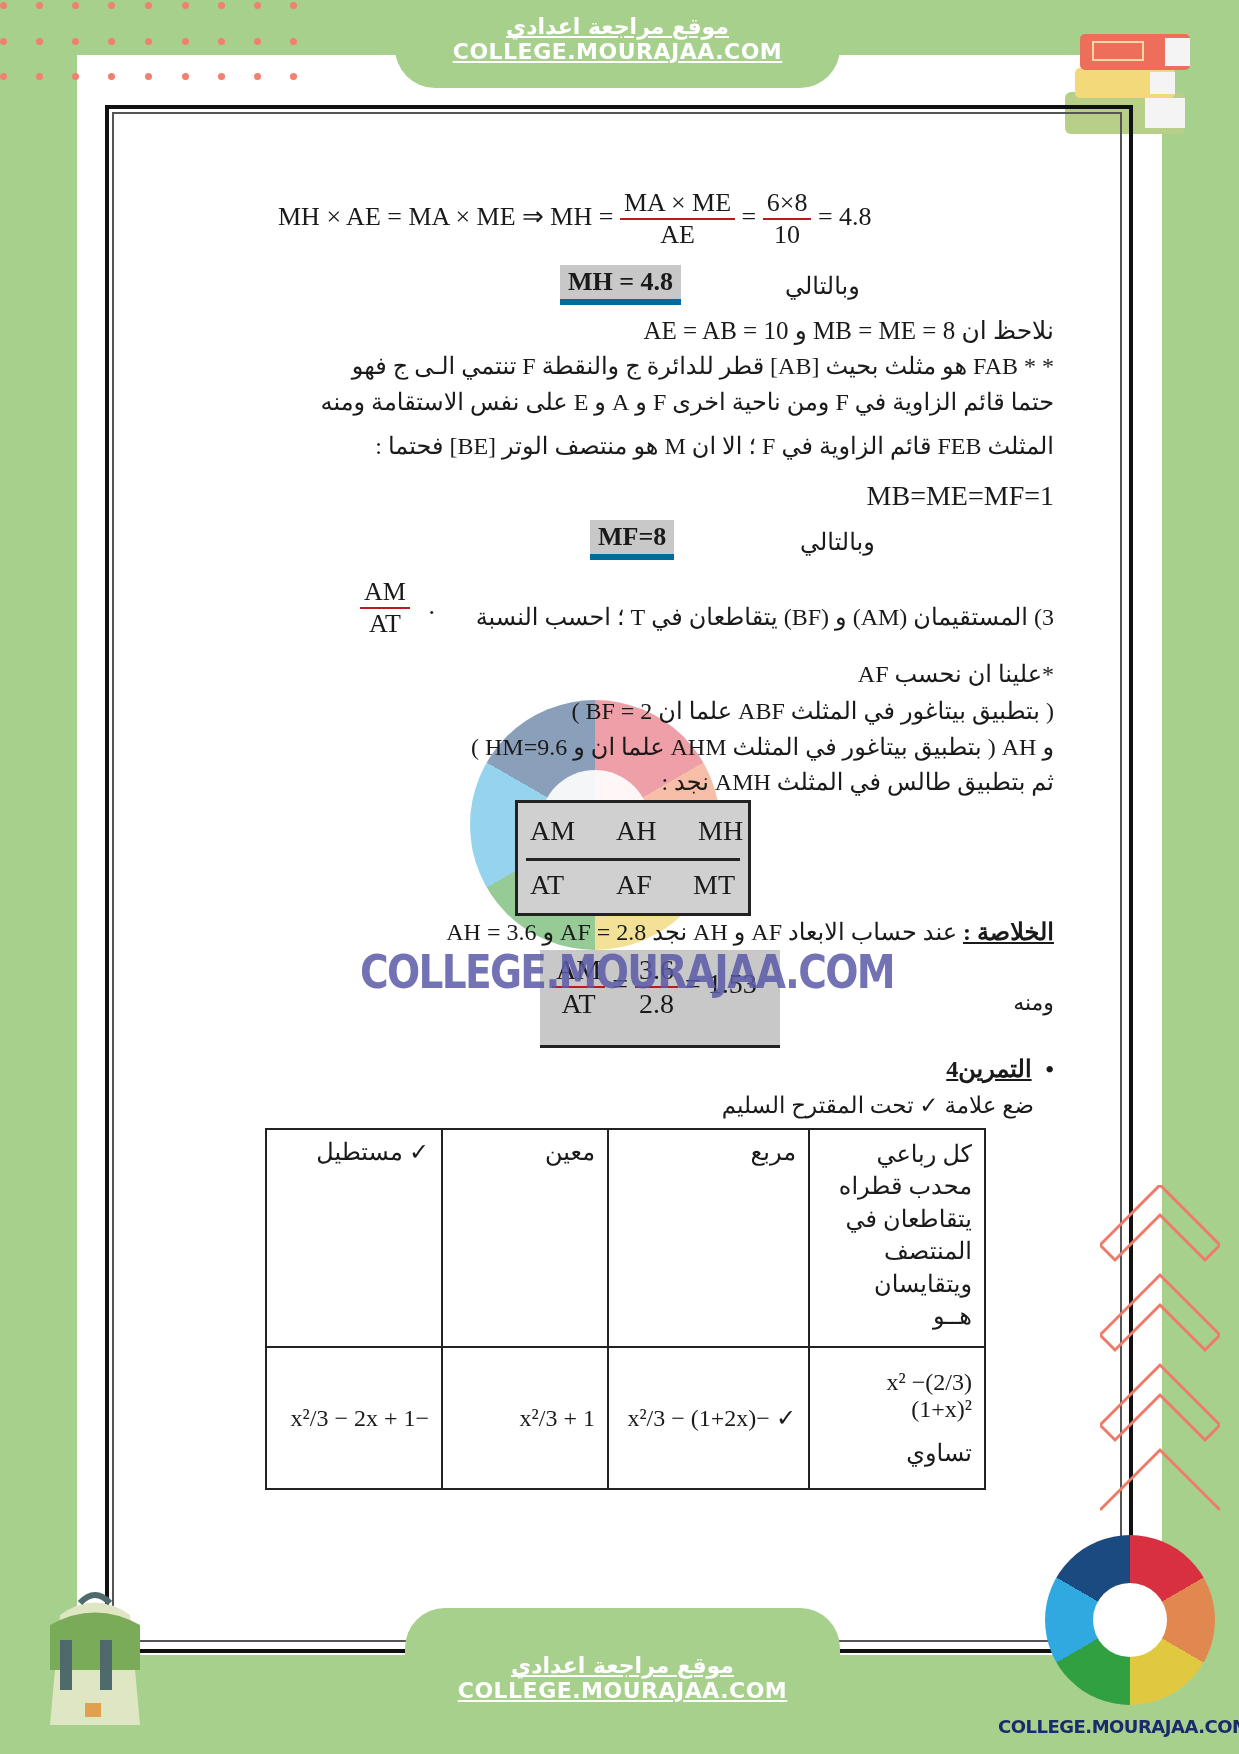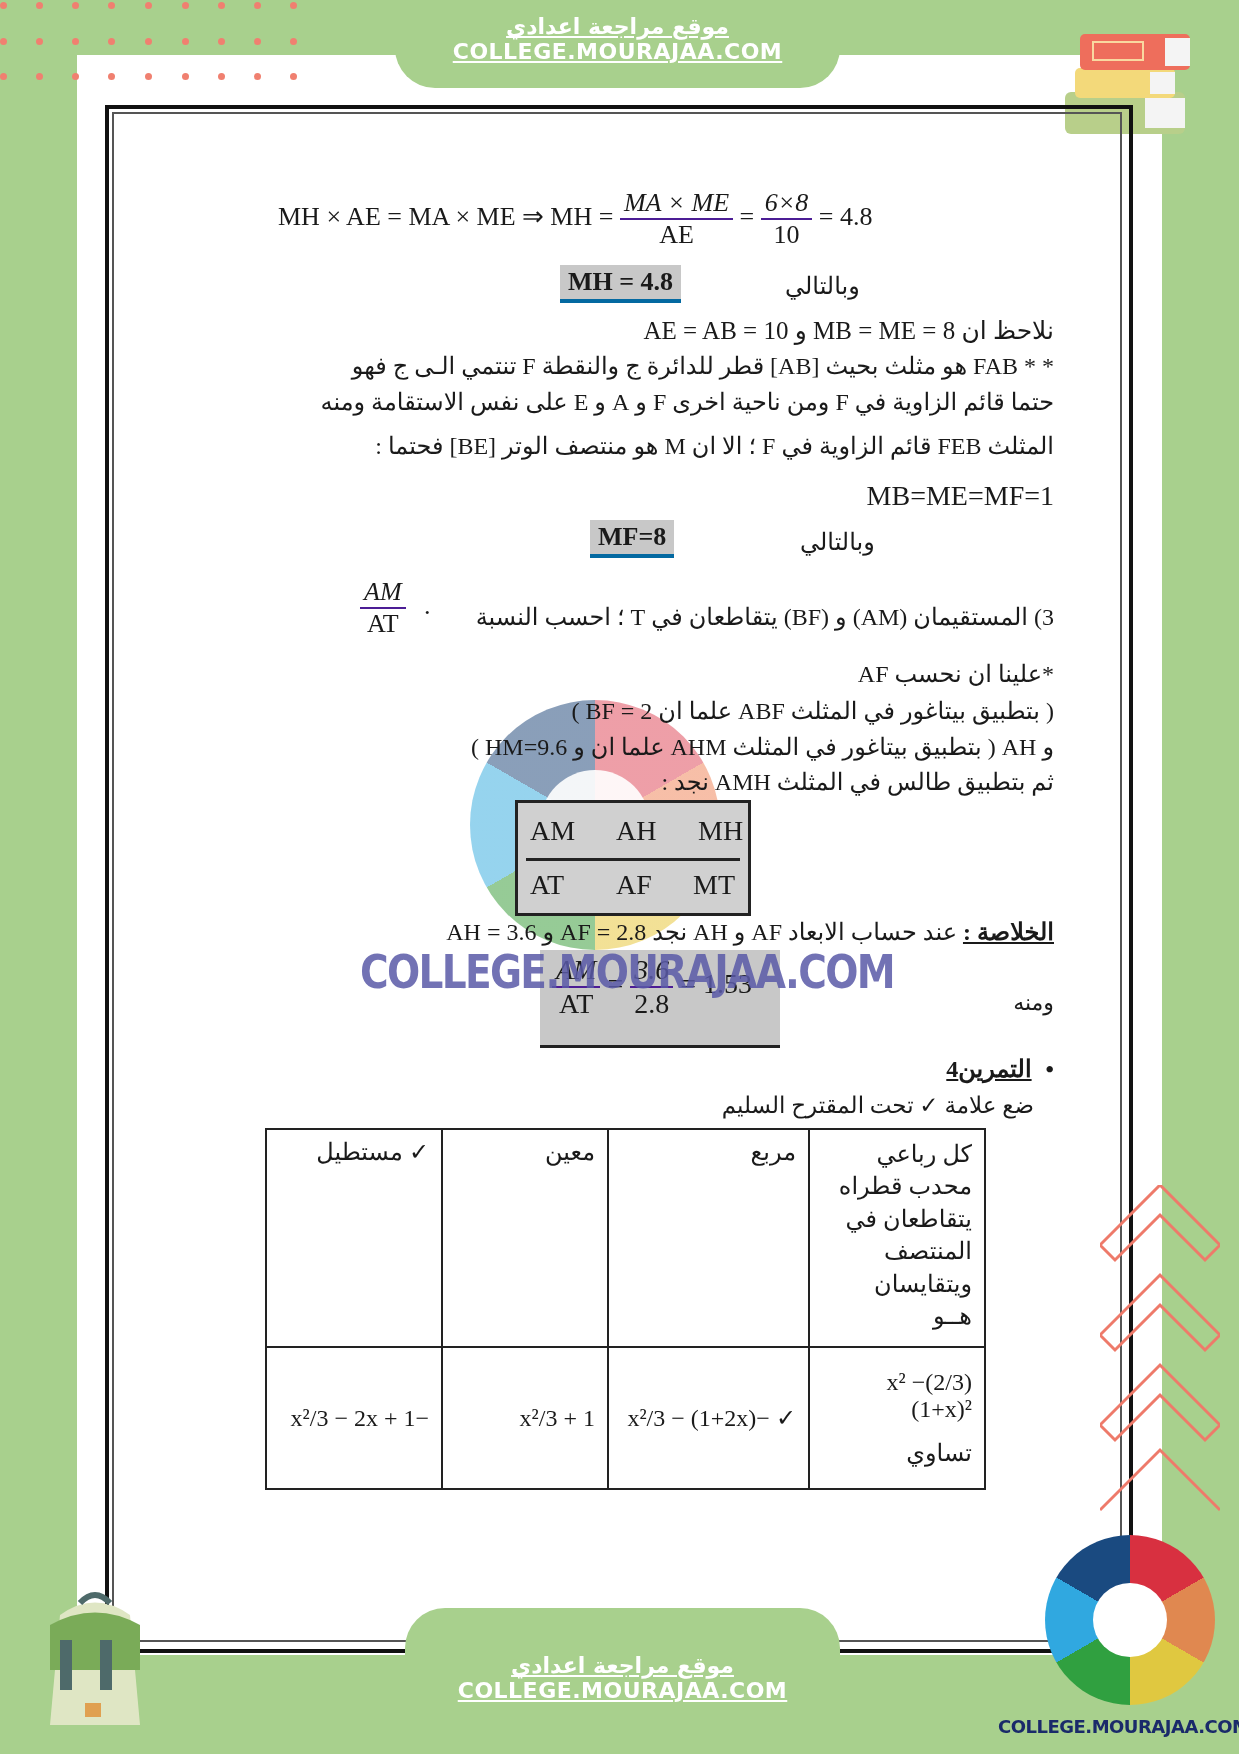--- a/index.html
+++ b/index.html
@@ -11,23 +11,23 @@
   .header-tab { position:absolute; left:395px; top:0; width:445px; height:88px; background:#a8d08d; border-radius:0 0 40px 40px; text-align:center; }
   .header-tab .ar, .footer-tab .ar { font-family:"DejaVu Sans", sans-serif; font-weight:bold; color:#fff; font-size:22px; text-decoration:underline; direction:rtl; }
   .header-tab .en, .footer-tab .en { font-family:"DejaVu Sans", sans-serif; font-weight:bold; color:#fff; font-size:22px; text-decoration:underline; letter-spacing:0.5px; }
   .header-tab .ar { margin-top:14px; display:block; }
   .footer-tab { position:absolute; left:405px; top:1608px; width:435px; height:146px; background:#a8d08d; border-radius:40px 40px 0 0; text-align:center; }
   .footer-tab .ar { display:block; margin-top:45px; }
   .frame-outer { position:absolute; left:105px; top:105px; width:1020px; height:1540px; border:4px solid #111; }
   .frame-inner { position:absolute; left:112px; top:112px; width:1006px; height:1526px; border:2px solid #555; }
   .line { position:absolute; white-space:nowrap; font-size:26px; }
   .rtl { direction:rtl; }
-  .boxed { background:#c8c8c8; font-weight:bold; padding:2px 8px; border-bottom:4px solid #0369a1; }
+  .boxed { background:#c8c8c8; font-weight:bold; padding:2px 8px; border-bottom:6px solid #0369a1; }
   .frac { display:inline-block; vertical-align:middle; text-align:center; }
-  .frac .num { display:block; border-bottom:2px solid #4c1d95; padding:0 4px;font-style:italic; }
+  .frac .num { display:block; border-bottom:2px solid #b91c1c; padding:0 4px; }
   .frac .den { display:block; padding:0 4px; }
   table.q { position:absolute; left:265px; top:1128px; border-collapse:collapse; direction:rtl; font-size:24px; }
   table.q td { border:2px solid #222; vertical-align:top; padding:8px 12px; }
   .wm-ring { position:absolute; left:470px; top:700px; width:250px; height:250px; border-radius:50%; opacity:0.55;
      background:conic-gradient(#e05060 0 60deg, #f08a60 60deg 120deg, #e8c840 120deg 180deg, #40a040 180deg 240deg, #40b0e0 240deg 300deg, #2a5080 300deg 360deg); }
   .wm-hole { position:absolute; left:540px; top:770px; width:110px; height:110px; border-radius:50%; background:#fff; opacity:0.9; }
   .wm-text { position:absolute; left:360px; top:945px; font-family:"DejaVu Sans", sans-serif; font-weight:bold; font-size:46px; color:#5a5aa8; opacity:0.85; letter-spacing:-2px; transform:scaleX(0.85); transform-origin:left; }
   .logo-ring { position:absolute; left:1045px; top:1535px; width:170px; height:170px; border-radius:50%;
      background:conic-gradient(#d83040 0 60deg, #e08850 60deg 120deg, #e0c840 120deg 180deg, #30a040 180deg 240deg, #30a8e0 240deg 300deg, #1a4a80 300deg 360deg); }
   .logo-hole { position:absolute; left:1093px; top:1583px; width:74px; height:74px; border-radius:50%; background:#fff; }

